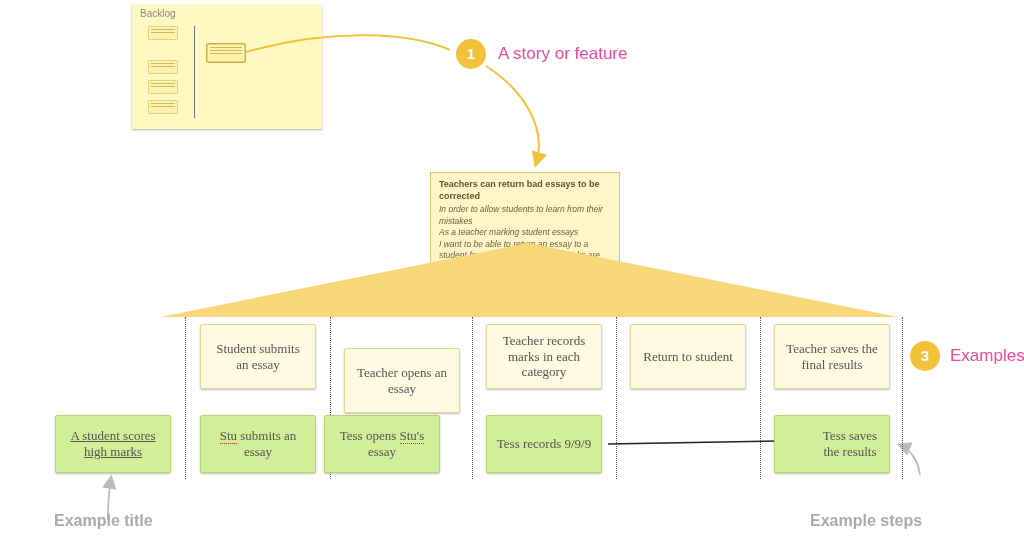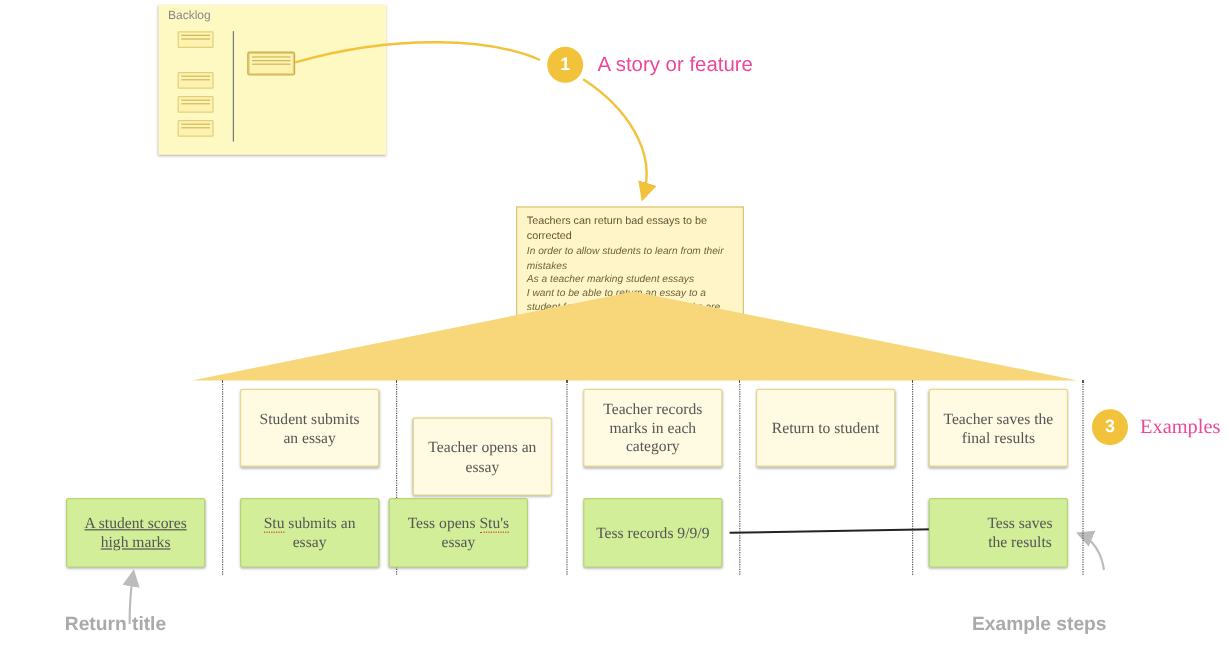--- a/index.html
+++ b/index.html
@@ -74,21 +74,21 @@
     background: #fff5c8;
     border: 1px solid #d8c46e;
     padding: 5px 8px 6px;
     font-size: 8.5px;
     color: #6f6333;
     line-height: 1.35;
     font-style: italic;
   }
   .story-card .sc-title {
     font-size: 9px;
-    font-weight: 400;
+    font-weight: 700;
     font-style: normal;
     color: #5f5632;
     margin-bottom: 2px;
   }
   .card {
     position: absolute;
     width: 116px; height: 65px;
     border-radius: 2px;
     display: flex;
     align-items: center;
@@ -152,21 +152,21 @@
     </div>
 </div>
 
 <div class="badge" style="top:39px; left:456px;"><span>1</span></div>
 <div class="badge-label" style="top:44px; left:498px;">A story or feature</div>
 
 <div class="badge" style="top:280px; left:502px;"><span>2</span></div>
 <div class="badge-label" style="top:285px; left:544px;">Tasks or steps</div>
 
 <div class="badge" style="top:341px; left:910px;"><span>3</span></div>
-<div class="badge-label" style="top:346px; left:950px;font-family:Liberation Serif, serif;">Examples</div>
+<div class="badge-label" style="top:346px; left:950px;">Examples</div>
 
 <div class="story-card">
   <div class="sc-title">Teachers can return bad essays to be corrected</div>
   <div>In order to allow students to learn from their mistakes</div>
   <div>As a teacher marking student essays</div>
   <div>I want to be able to return an essay to a student for corrections when the marks are poor</div>
 </div>
 
 <svg class="svg-layer">
 
@@ -211,14 +211,14 @@
 <div class="card example" style="left:324px;">
   <span class="squiggle"><span>Tess opens </span><span class="sq">Stu's</span><span> essay</span></span>
 </div>
 <div class="card example" style="left:486px;">
   <span>Tess records 9/9/9</span>
 </div>
 <div class="card example" style="left:774px;padding-left:44px;">
   <span>Tess saves the results</span>
 </div>
 
-<div class="small-label" style="top:512px; left:54px;">Return title</div>
+<div class="small-label" style="top:512px; left:54px;">Example title</div>
 <div class="small-label" style="top:512px; left:810px;">Example steps</div>
 
 </body></html>

